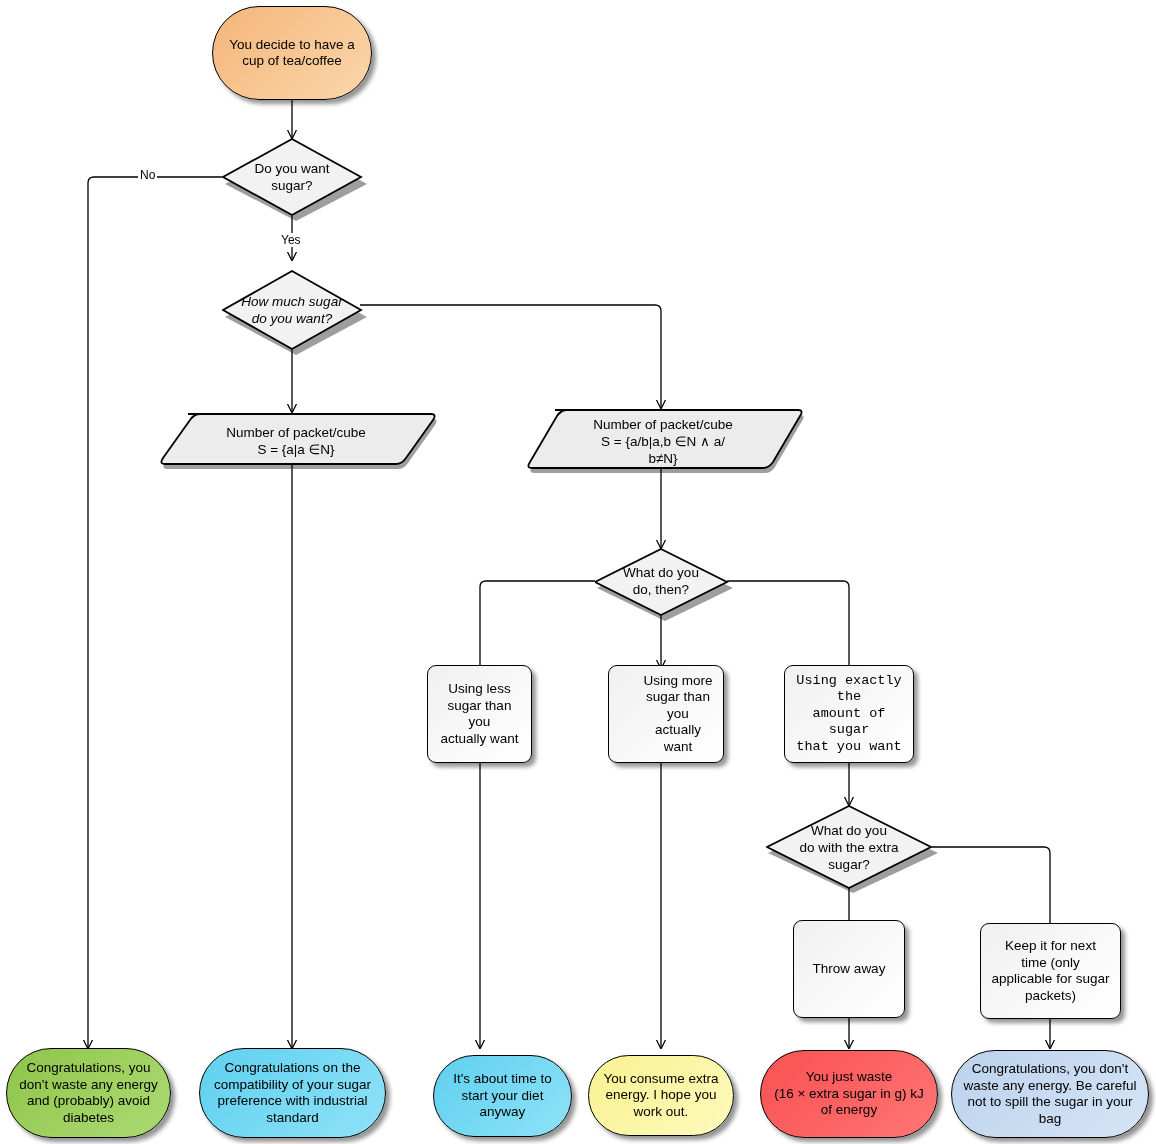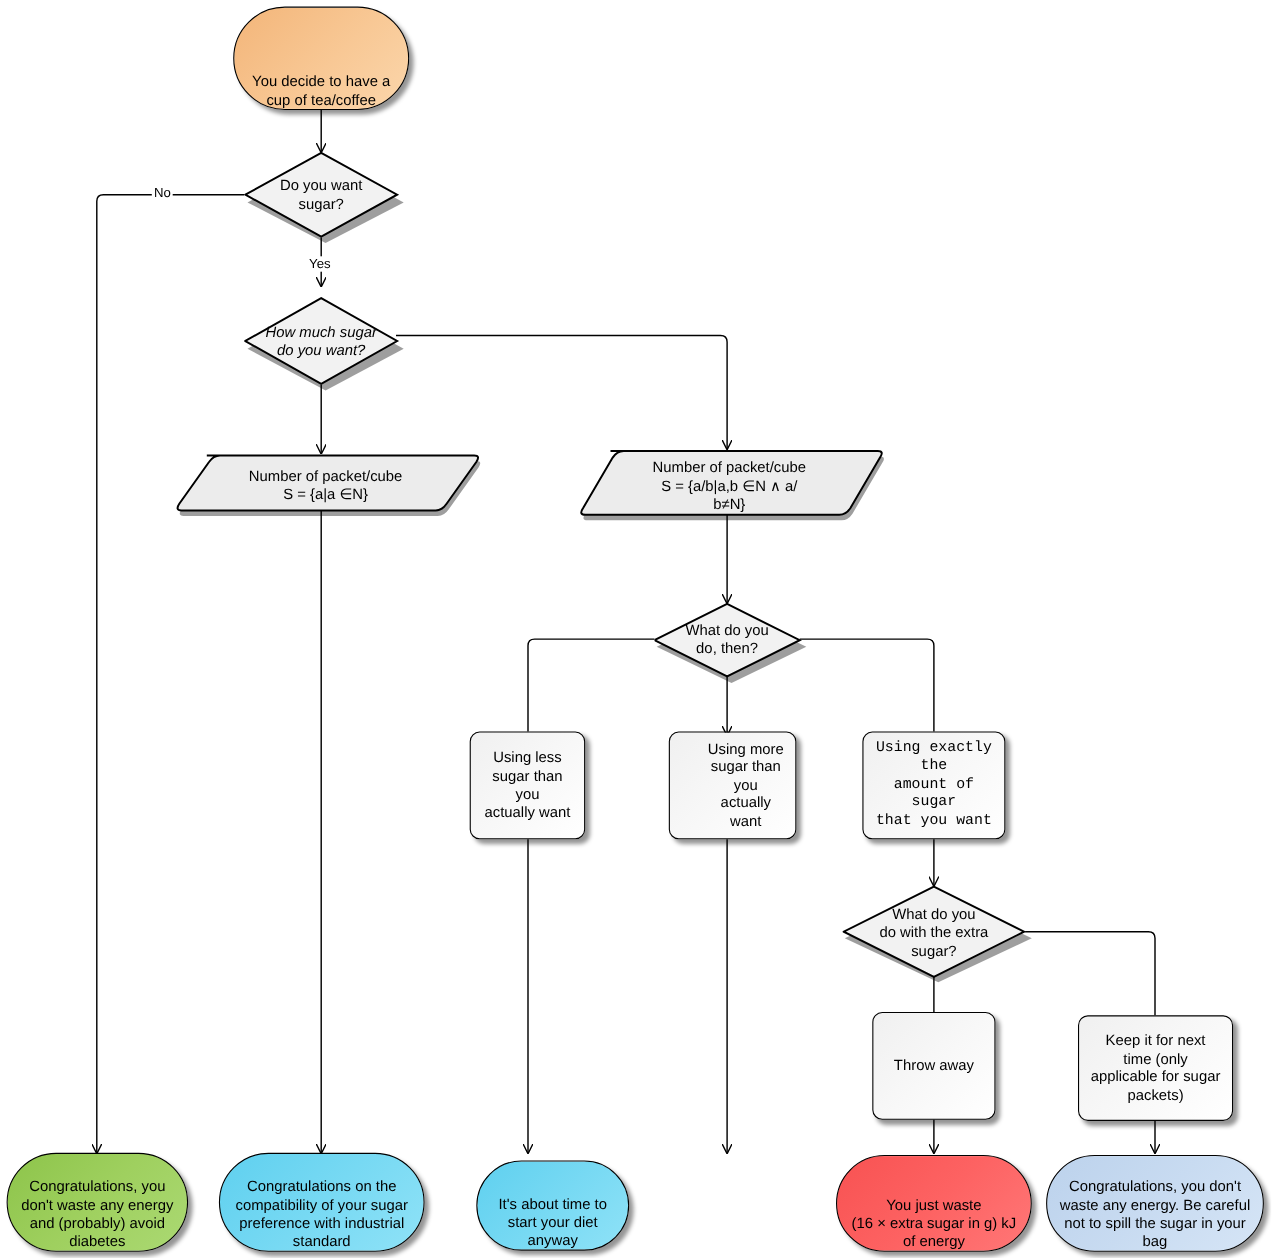--- a/index.html
+++ b/index.html
@@ -41,21 +41,20 @@
   }
   .node .txt {
     display: block;
     padding: 0 7px;
     white-space: pre-line;
   }
   
   .term {
     border-radius: 999px;
     box-shadow: 4px 4px 4px rgba(0,0,0,0.42);
-    align-items: flex-end;
   }
   
   .proc {
     border-radius: 9px;
     box-shadow: 4px 4px 4px rgba(0,0,0,0.42);
     background: linear-gradient(135deg, #f0f0f0 0%, #f7f7f7 45%, #ffffff 100%);
   }
   
   .data-shape {
     border: none;
@@ -272,20 +271,26 @@
 standard</span>
   </div>
 
   <div class="node term" style="left:433px; top:1055px; width:139px; height:82px;
               background:linear-gradient(135deg,#5fd0ef 0%,#77d9f3 50%,#8fe2f7 100%);">
     <span class="txt">It's about time to
 start your diet
 anyway</span>
   </div>
 
+  <div class="node term" style="left:588px; top:1055px; width:146px; height:81px;
+              background:linear-gradient(135deg,#f8f191 0%,#fbf6a6 50%,#fdfabc 100%);">
+    <span class="txt">You consume  extra
+energy. I hope you
+work out.</span>
+  </div>
 
   <div class="node term" style="left:760px; top:1050px; width:178px; height:88px;
               background:linear-gradient(135deg,#f85252 0%,#fd6262 50%,#ff7777 100%);">
     <span class="txt">You just waste
 (16 × extra sugar in g) kJ
 of energy</span>
   </div>
 
   <div class="node term" style="left:951px; top:1050px; width:198px; height:88px;
               background:linear-gradient(135deg,#bcd2ec 0%,#c8dbf1 50%,#d6e5f6 100%);">

